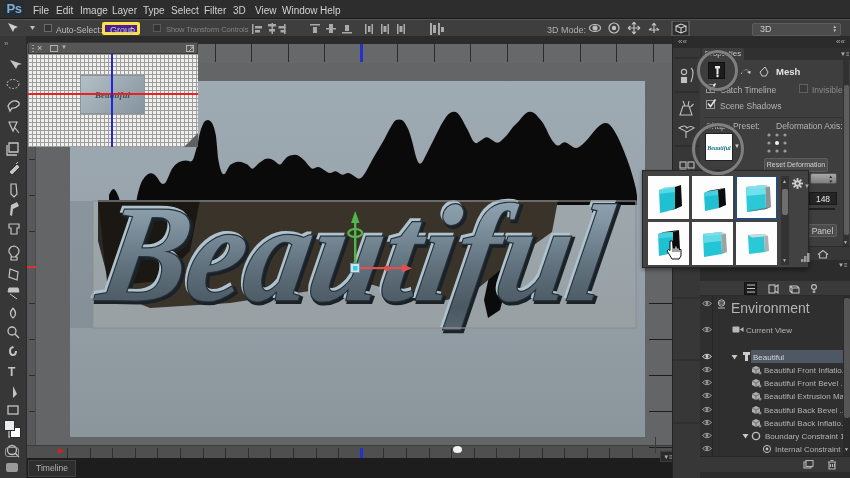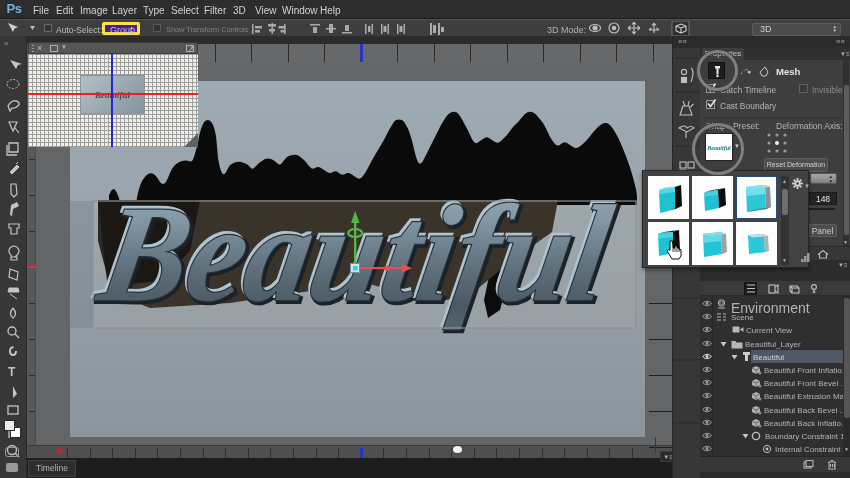--- a/index.html
+++ b/index.html
@@ -326,21 +326,21 @@
       <svg class="abs" style="left:6px;top:22px" width="11" height="11" viewBox="0 0 11 11">
         <path d="M2 5.5 L4.5 8.5 L9.5 1.5" stroke="#e8e8e8" stroke-width="1.6" fill="none"></path>
       </svg>
   <span class="rtxt" style="left:20px;top:25px">Catch Timeline</span>
   <div class="ck" style="left:99px;top:24px;border-color:#606060"></div>
   <span class="rtxt" style="left:112px;top:25px;color:#8a8a8a">Invisible</span>
   <div class="ck" style="left:6px;top:40px"></div>
       <svg class="abs" style="left:6px;top:38px" width="11" height="11" viewBox="0 0 11 11">
         <path d="M2 5.5 L4.5 8.5 L9.5 1.5" stroke="#e8e8e8" stroke-width="1.6" fill="none"></path>
       </svg>
-  <span class="rtxt" style="left:20px;top:41px">Cast Boundary</span>
+  <span class="rtxt" style="left:20px;top:41px">Scene Shadows</span>
   <div class="abs" style="left:4px;top:57px;width:138px;height:1px;background:#333"></div>
   <span class="rtxt" style="left:6px;top:61px">Shape Preset:</span>
   <span class="rtxt" style="left:76px;top:61px">Deformation Axis:</span>
   <div class="abs" style="left:5px;top:73px;width:28px;height:28px;background:#fdfdfd;border:1px solid #222;color:#14767c;font-family:'Liberation Serif',serif;font-style:italic;font-weight:bold;font-size:6px;text-align:center;line-height:28px">Beautiful</div>
   <div class="abs" style="left:34px;top:83px;color:#ccc;font-size:6px">▼</div>
   <svg class="abs" style="left:66px;top:72px" width="24" height="24" viewBox="0 0 24 24">
    <g fill="#9a9a9a">
           <circle cx="3" cy="3" r="1.6"></circle>
           <circle cx="11" cy="3" r="1.6"></circle>
           <circle cx="19" cy="3" r="1.6"></circle>
@@ -395,53 +395,30 @@
           <path d="M0.5 3.5 Q5 -1 9.5 3.5 Q5 8 0.5 3.5 Z" fill="none" stroke="#9a9a9a" stroke-width="1"></path>
           <circle cx="5" cy="3.5" r="1.4" fill="#9a9a9a"></circle>
         </svg>
   <svg class="abs" style="left:16px;top:2px" width="11" height="10" viewBox="0 0 11 10">
           <circle cx="5.5" cy="4" r="3.2" fill="none" stroke="#b8b8b8" stroke-width="1"></circle>
           <ellipse cx="5.5" cy="4" rx="3.2" ry="1.2" fill="none" stroke="#b8b8b8" stroke-width="0.8"></ellipse>
           <path d="M2 9 h7" stroke="#b8b8b8"></path>
         </svg>
   <span class="abs" style="left:31px;top:2.5px;font-size:14px;color:#b4b4b4;white-space:nowrap">Environment</span>
   </div>
-  <div class="abs" style="left:0;top:14px;width:150px;height:13px">
-  <svg class="abs" style="left:2px;top:3px" width="10" height="7" viewBox="0 0 10 7">
-          <path d="M0.5 3.5 Q5 -1 9.5 3.5 Q5 8 0.5 3.5 Z" fill="none" stroke="#9a9a9a" stroke-width="1"></path>
-          <circle cx="5" cy="3.5" r="1.4" fill="#9a9a9a"></circle>
-        </svg>
-  <svg class="abs" style="left:16px;top:2px" width="11" height="10" viewBox="0 0 11 10">
-          <path d="M1 2 h4 M1 5 h4 M1 8 h4 M7 2 h3 M7 5 h3 M7 8 h3" stroke="#b8b8b8" stroke-width="1.2"></path>
-        </svg>
-  <span class="abs" style="left:31px;top:2.5px;font-size:8px;color:#b4b4b4;white-space:nowrap">Scene</span>
-  </div>
   <div class="abs" style="left:0;top:27px;width:150px;height:13px">
   <svg class="abs" style="left:2px;top:3px" width="10" height="7" viewBox="0 0 10 7">
           <path d="M0.5 3.5 Q5 -1 9.5 3.5 Q5 8 0.5 3.5 Z" fill="none" stroke="#9a9a9a" stroke-width="1"></path>
           <circle cx="5" cy="3.5" r="1.4" fill="#9a9a9a"></circle>
         </svg>
   <svg class="abs" style="left:32px;top:2px" width="12" height="9" viewBox="0 0 12 9">
           <rect x="0.5" y="1.5" width="7" height="6" rx="1" fill="#b8b8b8"></rect>
           <path d="M8 4.5 L11.5 2 V7 Z" fill="#b8b8b8"></path>
         </svg>
   <span class="abs" style="left:46px;top:2.5px;font-size:8px;color:#b4b4b4;white-space:nowrap">Current View</span>
-  </div>
-  <div class="abs" style="left:0;top:41px;width:150px;height:13px">
-  <svg class="abs" style="left:2px;top:3px" width="10" height="7" viewBox="0 0 10 7">
-          <path d="M0.5 3.5 Q5 -1 9.5 3.5 Q5 8 0.5 3.5 Z" fill="none" stroke="#9a9a9a" stroke-width="1"></path>
-          <circle cx="5" cy="3.5" r="1.4" fill="#9a9a9a"></circle>
-        </svg>
-  <svg class="abs" style="left:20px;top:4px" width="7" height="6" viewBox="0 0 7 6">
-          <path d="M0.5 1 L6.5 1 L3.5 5.5 Z" fill="#c8c8c8"></path>
-        </svg>
-  <svg class="abs" style="left:31px;top:2px" width="12" height="10" viewBox="0 0 12 10">
-          <path d="M0.5 2 h4 l1 1.5 h6 v6 h-11 z" fill="#b8b8b8"></path>
-        </svg>
-  <span class="abs" style="left:45px;top:2.5px;font-size:8px;color:#b4b4b4;white-space:nowrap">Beautiful_Layer</span>
   </div>
   <div class="abs" style="left:51px;top:54px;width:92px;height:13px;background:#4e5763"></div>
   <div class="abs" style="left:0;top:54px;width:150px;height:13px">
   <svg class="abs" style="left:2px;top:3px" width="10" height="7" viewBox="0 0 10 7">
           <path d="M0.5 3.5 Q5 -1 9.5 3.5 Q5 8 0.5 3.5 Z" fill="none" stroke="#d8d8d8" stroke-width="1"></path>
           <circle cx="5" cy="3.5" r="1.4" fill="#d8d8d8"></circle>
         </svg>
   <svg class="abs" style="left:31px;top:4px" width="7" height="6" viewBox="0 0 7 6">
           <path d="M0.5 1 L6.5 1 L3.5 5.5 Z" fill="#c8c8c8"></path>
         </svg>

